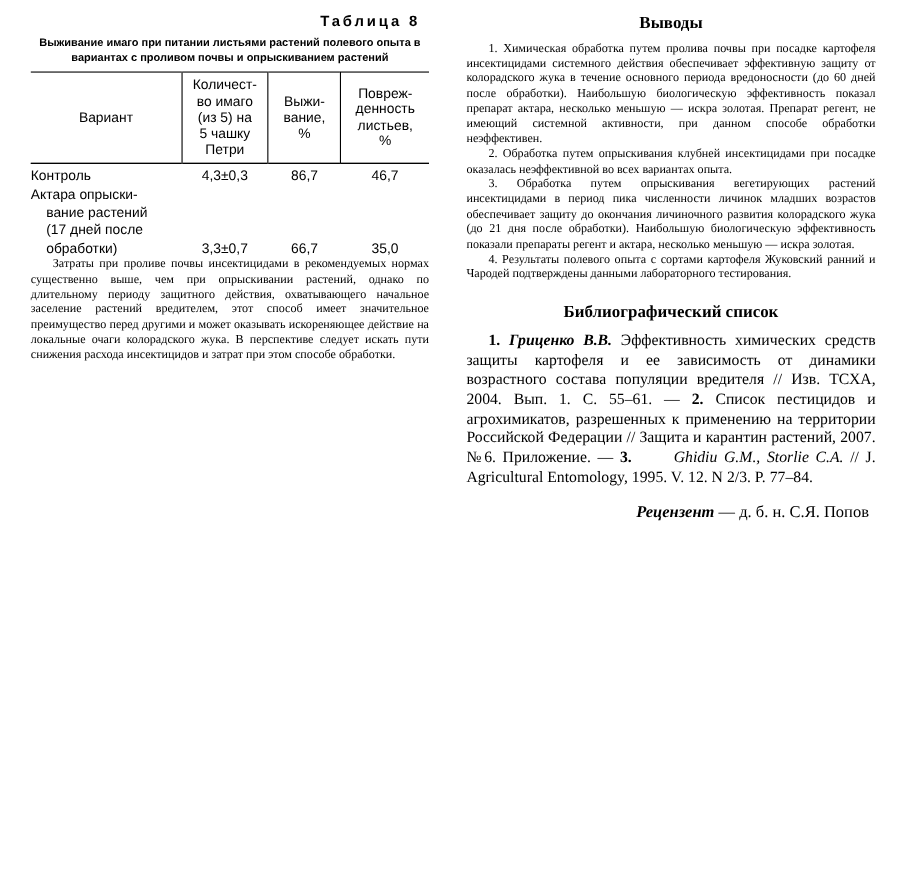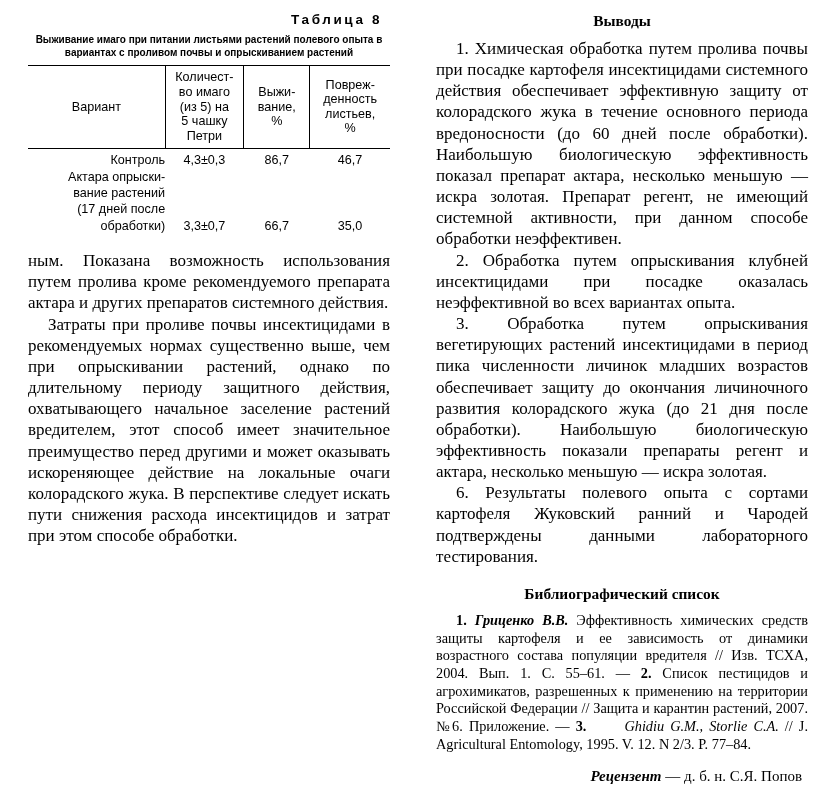--- a/index.html
+++ b/index.html
@@ -27,21 +27,21 @@
   
   .col {
     position: absolute;
     top: 0;
   }
   .col-left {
     left: 28px;
     width: 362px;
   }
   .col-right {
-    left: 436px;
+    left: 424px;
     width: 372px;
   }
 
   
   .table-number {
     font-family: "Liberation Sans", "DejaVu Sans", sans-serif;
     font-weight: bold;
     font-size: 13.5px;
     letter-spacing: 2.6px;
     text-align: right;
@@ -96,40 +96,40 @@
   table.data-table thead th.c-dam {
     width: 74px;
   }
 
   table.data-table tbody td {
     vertical-align: bottom;
     padding: 0;
     line-height: 1.30;
   }
   td.cell-variant {
-    text-align: right;
+    text-align: left;
     padding-top: 3px;
   }
   td.cell-num {
     text-align: center;
     padding-bottom: 1px;
   }
   .indent-1 {
     display: block;
     padding-left: 14px;
   }
   .row-spacer td {
     height: 3px;
     font-size: 0;
     line-height: 0;
   }
 
   
   .body-text {
-    font-size: 17px;
+    font-size: 11px;
     line-height: 1.245;
     text-align: justify;
     margin: 0;
     hyphens: manual;
   }
   .body-text + .body-text {
     margin-top: 0;
   }
   .indent-para {
     text-indent: 20px;
@@ -244,37 +244,36 @@
             <span class="indent-1">обработки)</span>
           </td>
           <td class="cell-num">3,3±0,7</td>
           <td class="cell-num">66,7</td>
           <td class="cell-num">35,0</td>
         </tr>
 
       </tbody>
     </table>
 
-    <p class="body-text after-table">ным. Показана возможность использования путем пролива кроме рекомендуемого препарата актара и других препаратов системного действия.</p>
 
     <p class="body-text indent-para">Затраты при проливе почвы инсектицидами в рекомендуемых нормах существенно выше, чем при опрыскивании растений, однако по длительному периоду защитного действия, охватывающего начальное заселение растений вредителем, этот способ имеет значительное преимущество перед другими и может оказывать искореняющее действие на локальные очаги колорадского жука. В перспективе следует искать пути снижения расхода инсектицидов и затрат при этом способе обработки.</p>
 
   </div>
 
   <div class="col col-right">
 
     <div class="section-heading">Выводы</div>
 
     <p class="body-text indent-para">1. Химическая обработка путем пролива почвы при посадке картофеля инсектицидами системного действия обеспечивает эффективную защиту от колорадского жука в течение основного периода вредоносности (до 60 дней после обработки). Наибольшую биологическую эффективность показал препарат актара, несколько меньшую — искра золотая. Препарат регент, не имеющий системной активности, при данном способе обработки неэффективен.</p>
 
     <p class="body-text indent-para">2. Обработка путем опрыскивания клубней инсектицидами при посадке оказалась неэффективной во всех вариантах опыта.</p>
 
     <p class="body-text indent-para">3. Обработка путем опрыскивания вегетирующих растений инсектицидами в период пика численности личинок младших возрастов обеспечивает защиту до окончания личиночного развития колорадского жука (до 21 дня после обработки). Наибольшую биологическую эффективность показали препараты регент и актара, несколько меньшую — искра золотая.</p>
 
-    <p class="body-text indent-para">6. Результаты полевого опыта с сортами картофеля Жуковский ранний и Чародей подтверждены данными лабораторного тестирования.</p>
+    <p class="body-text indent-para">4. Результаты полевого опыта с сортами картофеля Жуковский ранний и Чародей подтверждены данными лабораторного тестирования.</p>
 
     <div class="section-heading biblio">Библиографический список</div>
 
     <p class="biblio-text indent-para">
       <span class="idx">1.</span>
       <span class="author">Гриценко В.В.</span><span> Эффективность химических средств защиты картофеля и ее зависимость от динамики возрастного состава популяции вредителя // Изв. ТСХА, 2004. Вып. 1. С. 55–61. — </span><span class="idx">2.</span><span> Список пестицидов и агрохимикатов, разрешенных к применению на территории Российской Федерации // Защита и карантин растений, 2007. №6. Приложение. — </span><span class="idx">3.</span>
       <span class="author-plain">Ghidiu G.M., Storlie C.A.</span><span> // J. Agricultural Entomology, 1995. V. 12. N 2/3. P. 77–84.</span>
     </p>
 
     <p class="reviewer-line">

